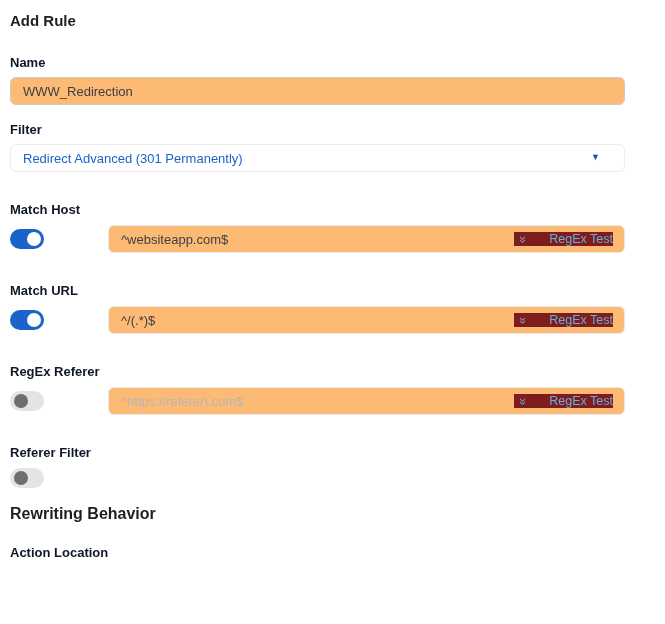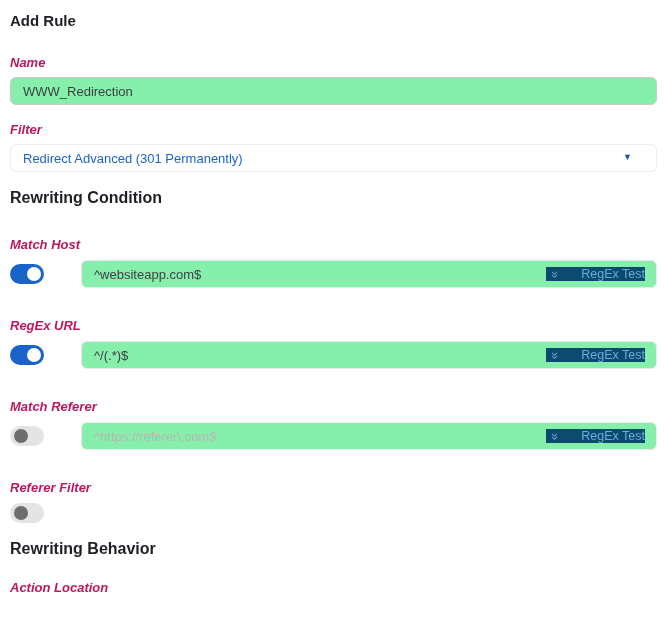--- a/index.html
+++ b/index.html
@@ -3,43 +3,42 @@
 <meta charset="utf-8">
 <style>
   * { box-sizing: border-box; margin: 0; padding: 0; }
   html, body {
     width: 665px; height: 624px;
     background: #ffffff;
     font-family: "Liberation Sans", "DejaVu Sans", sans-serif;
     color: #24292f;
     overflow: hidden;
   }
-  .content { padding: 10px 8px 0 10px; width: 665px; }
+  .content { padding: 10px 40px 0 10px; width: 665px; }
 
   .page-title {
     font-size: 15px; font-weight: 700; color: #1c1f23;
     margin-top: 2px;
   }
 
   .field-label {
-    font-size: 13px; font-weight: 700; color: #be185d;
+    font-size: 13px; font-weight: 700; color: #0f172a;
     display: block;
-    font-style: italic;
   }
   .lbl-name { margin-top: 26px; }
   .lbl-action { margin-top: 17px; }
 
   .text-input {
     width: 100%; height: 28px;
     border: 1px solid #cbcbcb; border-radius: 6px;
     margin-top: 7px;
     padding: 0 12px;
     font-size: 13px; color: #3c4043;
     font-family: "Liberation Sans", "DejaVu Sans", sans-serif;
-    outline: none; background: #86efac;
+    outline: none; background: #fdba74;
     display: block;
   }
   .text-input::placeholder { color: #b6b6b6; }
 
   .select-box {
     position: relative;
     width: 100%; height: 28px;
     border: 1px solid #ededed; border-radius: 6px;
     margin-top: 7px;
     display: flex; align-items: center;
@@ -67,27 +66,27 @@
   }
   .toggle.on  { background: #1a63c8; }
   .toggle.off { background: #e4e4e6; }
   .toggle .knob {
     position: absolute; top: 3px; width: 14px; height: 14px;
     border-radius: 50%;
   }
   .toggle.on  .knob { right: 3px; background: #ffffff; }
   .toggle.off .knob { left: 4px;  background: #6e6e6e; }
 
-  .input-group { position: relative; flex: 1; margin-left: 37px; }
+  .input-group { position: relative; flex: 1; margin-left: 64px; }
   .input-group .text-input { margin-top: 0; border-color: #e9e9e9; }
   .regex-link {
     position: absolute; right: 12px; top: 50%; transform: translateY(-50%);
     font-size: 12.5px; color: #66aede; font-weight: 400;
     display: flex; align-items: center; gap: 22px;
-    cursor: pointer; background: #0c4a6e; padding-left: 6px;
+    cursor: pointer; background: #7f1d1d; padding-left: 6px;
     text-decoration: none;
   }
   .dbl-chevron {
     display: inline-block;
     transform: rotate(90deg);
     font-size: 13px; line-height: 1; color: #66aede;
   }
 
   .behavior-label { margin-top: 22px; }
 </style>
@@ -100,51 +99,50 @@
 
   <label class="field-label lbl-name">Name</label>
   <input class="text-input" type="text" value="WWW_Redirection" style="">
 
   <label class="field-label lbl-action">Filter</label>
   <div class="select-box">
     <span>Redirect Advanced (301 Permanently)</span>
     <span class="select-caret">▼</span>
   </div>
 
-  <div class="section-title">Rewriting Condition</div>
 
   <label class="field-label cond-label">Match Host</label>
   <div class="cond-row">
     <div class="toggle on">
         <div class="knob"></div>
       </div>
     <div class="input-group">
       <input class="text-input" type="text" value="^websiteapp.com$" style="">
       <span class="regex-link">
         <span class="dbl-chevron">»</span>
         <span>RegEx Test</span>
       </span>
     </div>
   </div>
 
-  <label class="field-label cond-label">RegEx URL</label>
+  <label class="field-label cond-label">Match URL</label>
   <div class="cond-row">
     <div class="toggle on">
         <div class="knob"></div>
       </div>
     <div class="input-group">
       <input class="text-input" type="text" value="^/(.*)$" style="">
       <span class="regex-link">
         <span class="dbl-chevron">»</span>
         <span>RegEx Test</span>
       </span>
     </div>
   </div>
 
-  <label class="field-label cond-label">Match Referer</label>
+  <label class="field-label cond-label">RegEx Referer</label>
   <div class="cond-row">
     <div class="toggle off">
         <div class="knob"></div>
       </div>
     <div class="input-group">
       <input class="text-input" type="text" placeholder="^https://referer\.com$" style="">
       <span class="regex-link">
         <span class="dbl-chevron">»</span>
         <span>RegEx Test</span>
       </span>

